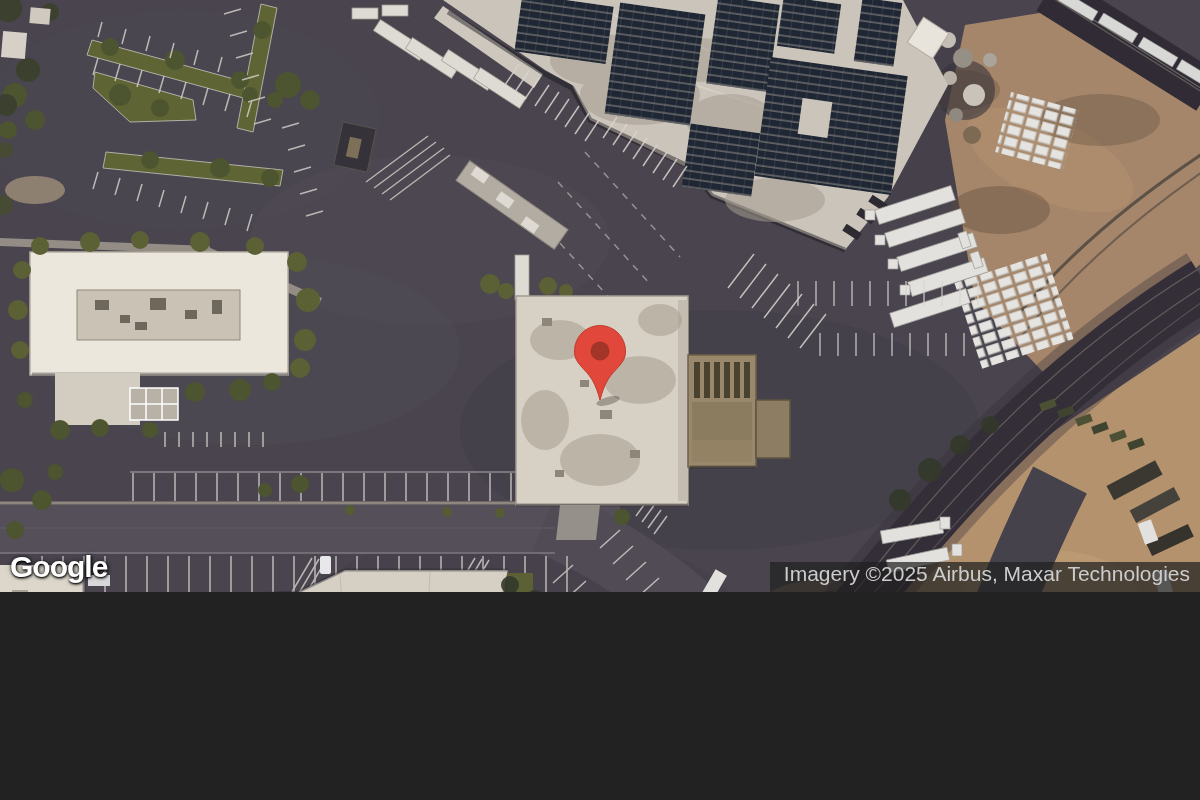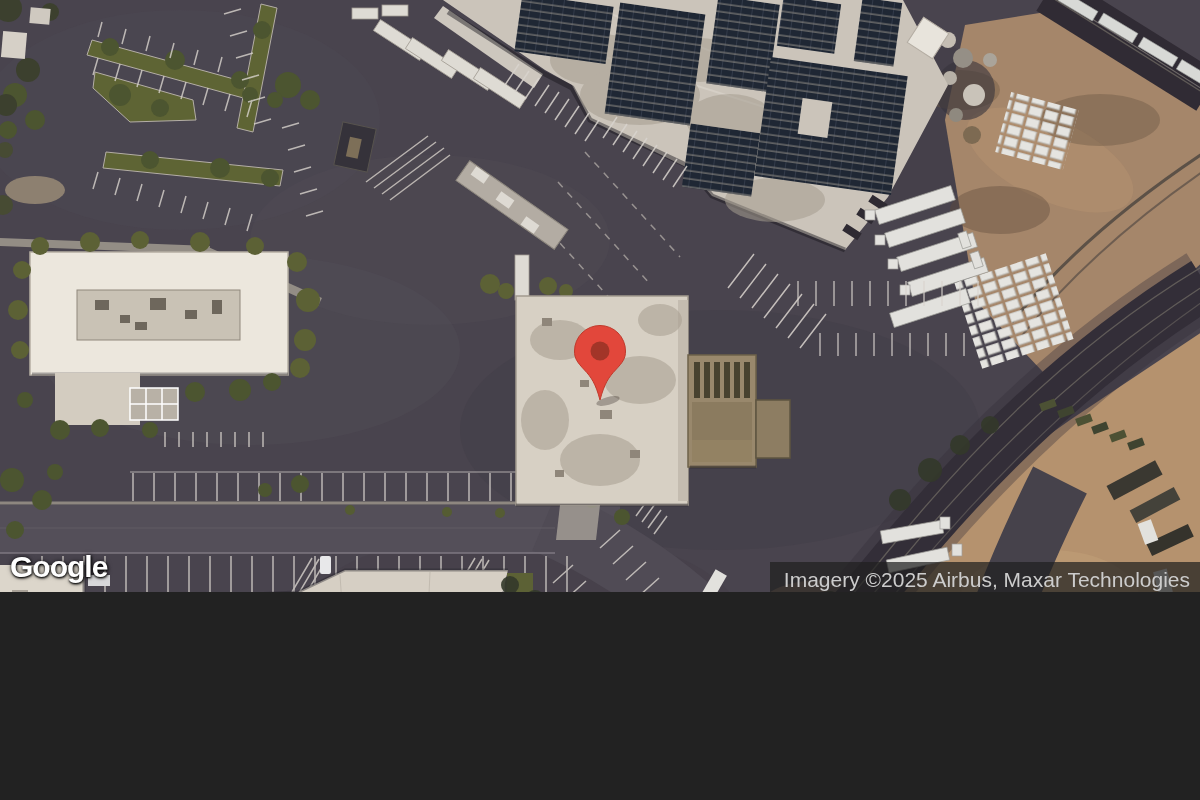--- a/index.html
+++ b/index.html
@@ -3,21 +3,21 @@
 <meta charset="utf-8">
 <style>
   html,body{margin:0;padding:0;background:#222;}
   .stage{position:relative;width:1200px;height:592px;overflow:hidden;
          background:#49444e;font-family:"Liberation Sans",sans-serif;cursor:default;}
   .stage svg{position:absolute;left:0;top:0;display:block;}
   .google-logo{position:absolute;left:10px;bottom:8px;font-size:30px;font-weight:700;
 teletter-spacing:-1px;color:#ffffff;letter-spacing:-1px;
     text-shadow:0 1px 2px rgba(0,0,0,.9),0 0 5px rgba(0,0,0,.55),1px 1px 3px rgba(0,0,0,.7);
     user-select:none;}
-  .attribution{position:absolute;right:0;bottom:0;height:30px;display:flex;align-items:flex-end;
+  .attribution{position:absolute;right:0;bottom:0;height:30px;display:flex;align-items:flex-start;
     background:rgba(32,32,32,.72);color:#cccccc;font-size:21px;padding:0 10px 0 14px;
     white-space:nowrap;}
 </style>
 </head>
 <body>
 
 <div class="stage">
 <svg width="1200" height="800" viewBox="0 0 1200 800">
   <defs>
     <pattern id="solar" width="11" height="8" patternUnits="userSpaceOnUse">

